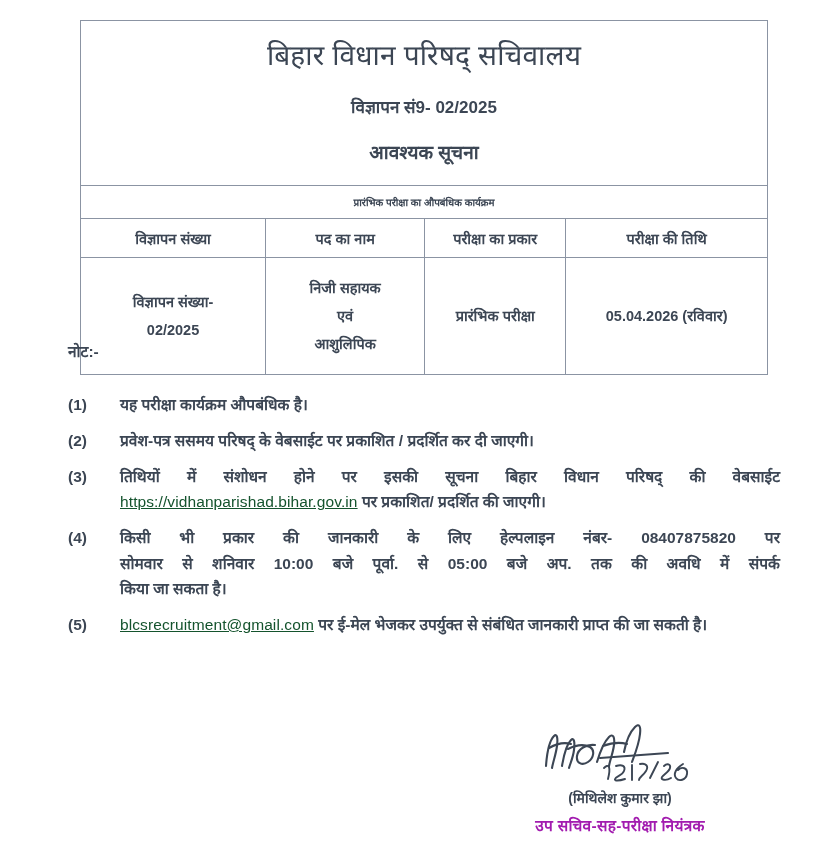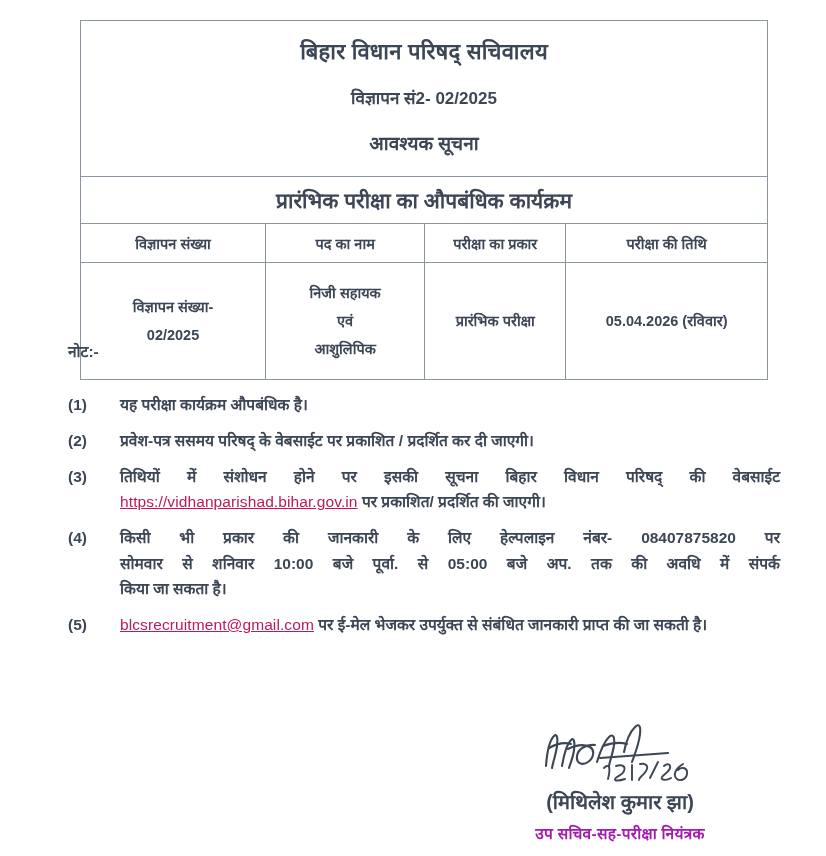--- a/index.html
+++ b/index.html
@@ -31,41 +31,41 @@
     text-align: center;
     vertical-align: middle;
     color: #3c4654;
   }
 
   .title-cell {
     padding: 14px 10px 18px 10px;
     border-bottom: 1px solid #8b94a3 !important;
   }
   .title-line-1 {
-    font-size: 22px;
-    font-weight: bold;
+    font-size: 28px;
+    font-weight: normal;
     letter-spacing: .2px;
     line-height: 1.5;
   }
   .title-line-2 {
     font-size: 17px;
     font-weight: bold;
     margin-top: 18px;
     line-height: 1.5;
   }
   .title-line-3 {
     font-size: 19px;
     font-weight: bold;
     margin-top: 18px;
     line-height: 1.5;
   }
 
   .subtitle-cell {
     padding: 9px 10px;
-    font-size: 21px;
+    font-size: 10px;
     font-weight: bold;
   }
 
   .col-head-cell {
     padding: 8px 10px;
     font-size: 14.5px;
     font-weight: bold;
     height: 22px;
   }
 
@@ -111,62 +111,62 @@
     font-size: 15.5px;
     font-weight: bold;
     line-height: 1.62;
     color: #3c4654;
   }
   .note-text.justify { text-align: justify; }
   .note-text.justify > .jline { display: block; }
   .jline.j { text-align: justify; text-align-last: justify; }
 
   .link {
-    color: #be185d;
+    color: #14532d;
     text-decoration: underline;
     font-weight: normal;
     letter-spacing: .1px;
   }
 
   
   .signature-block {
     position: absolute;
     left: 440px;
     top: 722px;
     width: 360px;
     text-align: center;
   }
   .sig-mark {
     height: 64px;
     position: relative;
   }
   .sig-mark svg { position: absolute; left: 100px; top: 0; }
   .sig-name {
-    font-size: 20px;
+    font-size: 14px;
     font-weight: bold;
     color: #3c4654;
     margin-top: 2px;
   }
   .sig-desig {
     font-size: 15.5px;
     font-weight: bold;
     color: #a21caf;
     margin-top: 7px;
     letter-spacing: .3px;
   }
 </style>
 </head>
 <body>
 
 <table class="doc-table">
   <tbody>
     <tr>
       <td class="title-cell" colspan="4">
         <div class="title-line-1">बिहार विधान परिषद् सचिवालय</div>
-        <div class="title-line-2">विज्ञापन सं2- 02/2025</div>
+        <div class="title-line-2">विज्ञापन सं9- 02/2025</div>
         <div class="title-line-3">आवश्यक सूचना</div>
       </td>
     </tr>
     <tr>
       <td class="subtitle-cell" colspan="4">प्रारंभिक परीक्षा का औपबंधिक कार्यक्रम</td>
     </tr>
     <tr>
       <td class="col-head-cell" style="width:182px;">विज्ञापन संख्या</td>
       <td class="col-head-cell" style="width:150px;">पद का नाम</td>
       <td class="col-head-cell" style="width:132px;">परीक्षा का प्रकार</td>

